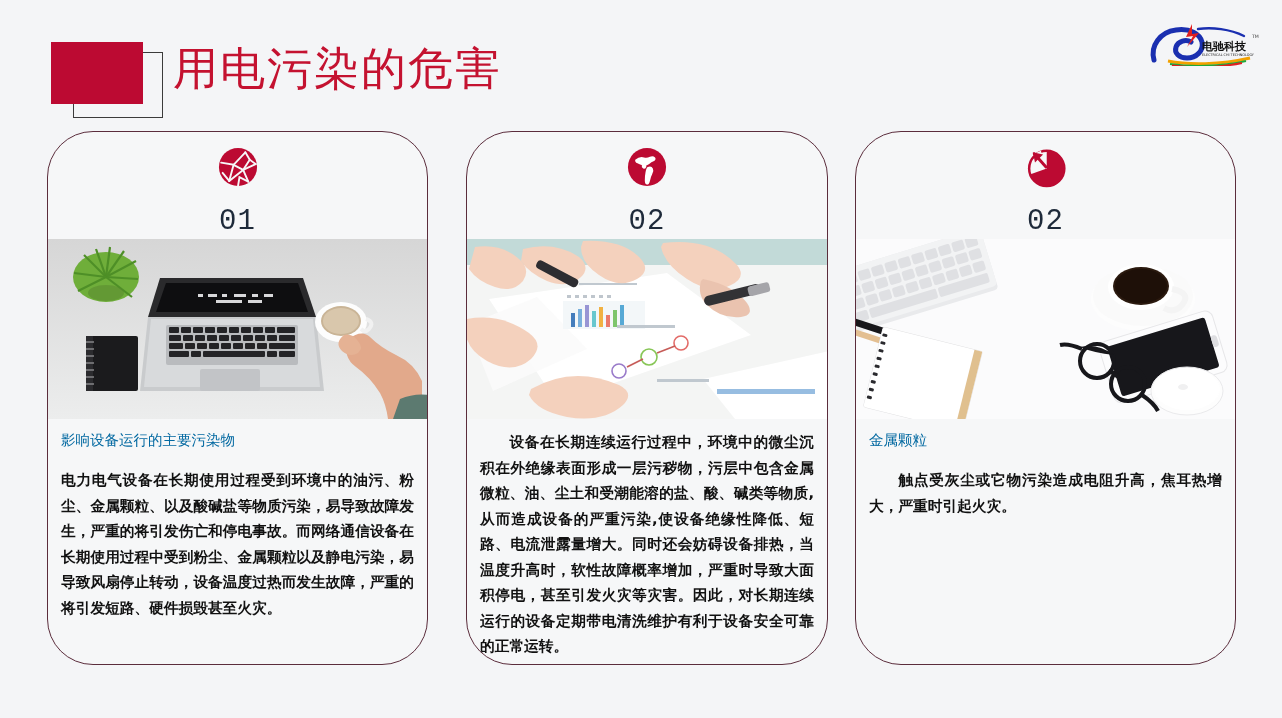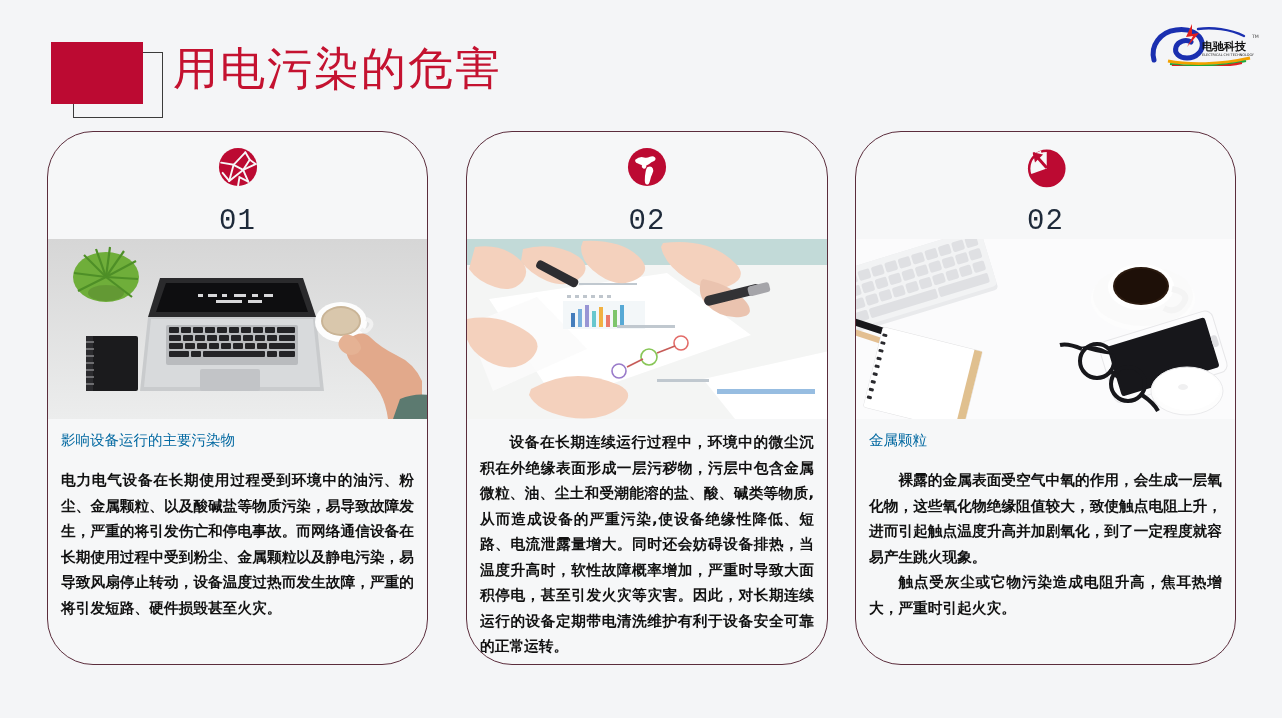--- a/index.html
+++ b/index.html
@@ -443,18 +443,17 @@
         <g>
           <ellipse cx="331" cy="152" rx="36" ry="24" fill="#fdfdfd" stroke="#eaeaec"></ellipse>
           <ellipse cx="331" cy="150" rx="33" ry="21" fill="#ffffff"></ellipse>
           <ellipse cx="327" cy="148" rx="5" ry="3" fill="#f0f0f1"></ellipse>
         </g>
       </svg>
     </div>
 
     <div class="card-body">
       <div class="card-subtitle">金属颗粒</div>
-      <p class="card-text indent">裸露的金属表面受空气中氧的作用，会生成一层氧化物，这些氧化物绝缘阻值较大，致使触点电阻上升，进而引起触点温度升高并加剧氧化，到了一定程度就容易产生跳火现象。</p>
       <p class="card-text indent">触点受灰尘或它物污染造成电阻升高，焦耳热增大，严重时引起火灾。</p>
     </div>
   </div>
 
 </div>
 
 </body></html>

